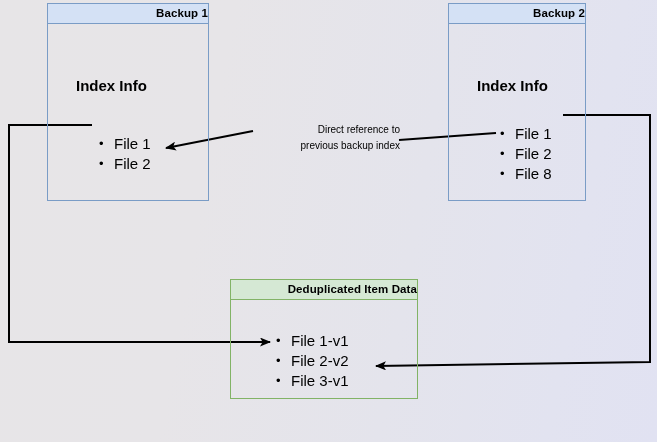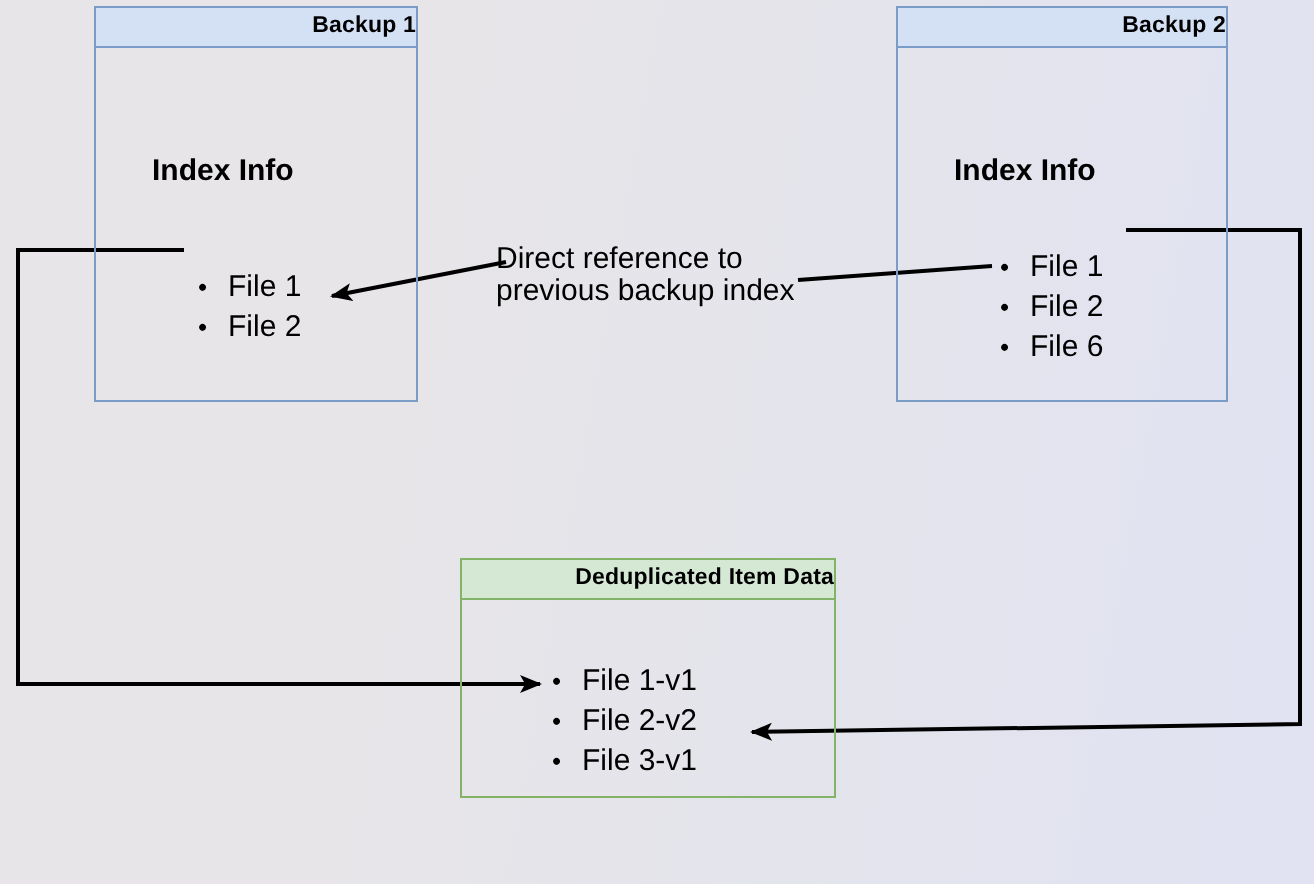--- a/index.html
+++ b/index.html
@@ -78,24 +78,24 @@
   }
   .bullet-list li::before {
     content: "\2022";
     position: absolute;
     left: 0;
     top: 0;
     font-size: 13px;
   }
   .center-label {
     position: absolute;
-    font-size: 15px;
+    font-size: 10px;
     line-height: 16px;
     color: #000;
-    text-align: left;
+    text-align: right;
     white-space: pre-line;
   }
 </style>
 </head>
 <body>
 
 <div id="canvas">
 
   <svg class="arrows" viewBox="0 0 657 442">
     <defs>
@@ -117,28 +117,28 @@
     <div class="box-header">Backup 1</div>
     <div class="box-body">
       <div class="index-label" style="left:28px; top:53px;">Index Info</div>
       <ul class="bullet-list" style="left:51px; top:110px;">
         <li>File 1</li>
         <li>File 2</li>
       </ul>
     </div>
   </div>
 
-  <div class="box" style="left:448px; top:3px; width:166px; height:198px;">
+  <div class="box" style="left:448px; top:3px; width:138px; height:198px;">
     <div class="box-header">Backup 2</div>
     <div class="box-body">
       <div class="index-label" style="left:28px; top:53px;">Index Info</div>
       <ul class="bullet-list" style="left:51px; top:100px;">
         <li>File 1</li>
         <li>File 2</li>
-        <li>File 6</li>
+        <li>File 8</li>
       </ul>
     </div>
   </div>
 
   <div class="box box-green" style="left:230px; top:279px; width:188px; height:120px;">
     <div class="box-header">Deduplicated Item Data</div>
     <div class="box-body">
       <ul class="bullet-list" style="left:45px; top:31px;text-align:center;">
         <li>File 1-v1</li>
         <li>File 2-v2</li>

